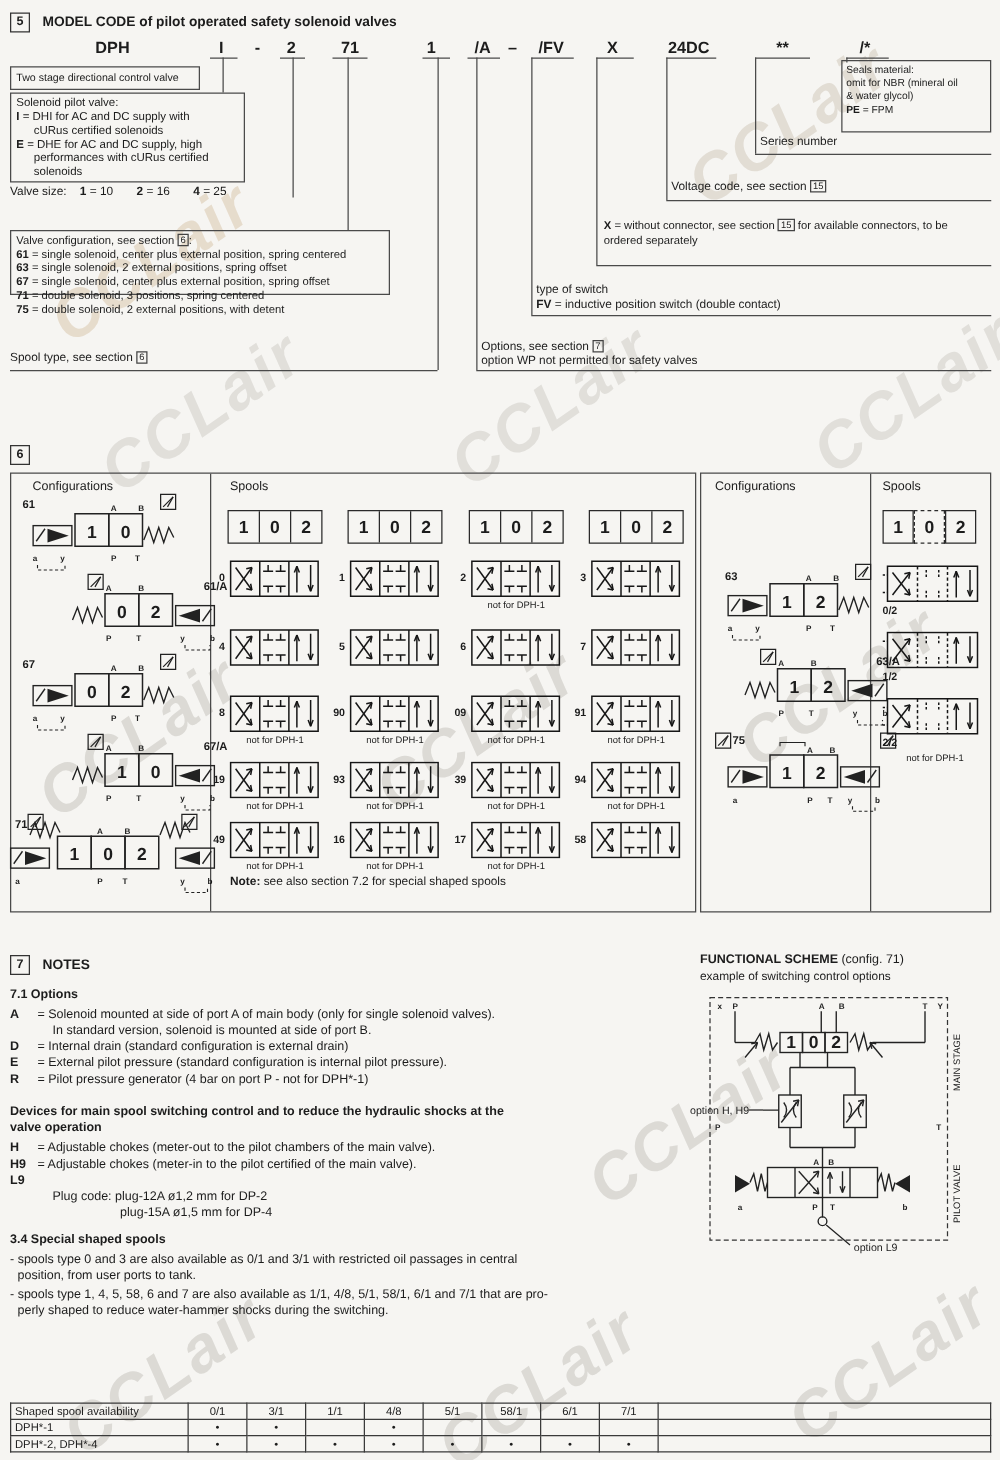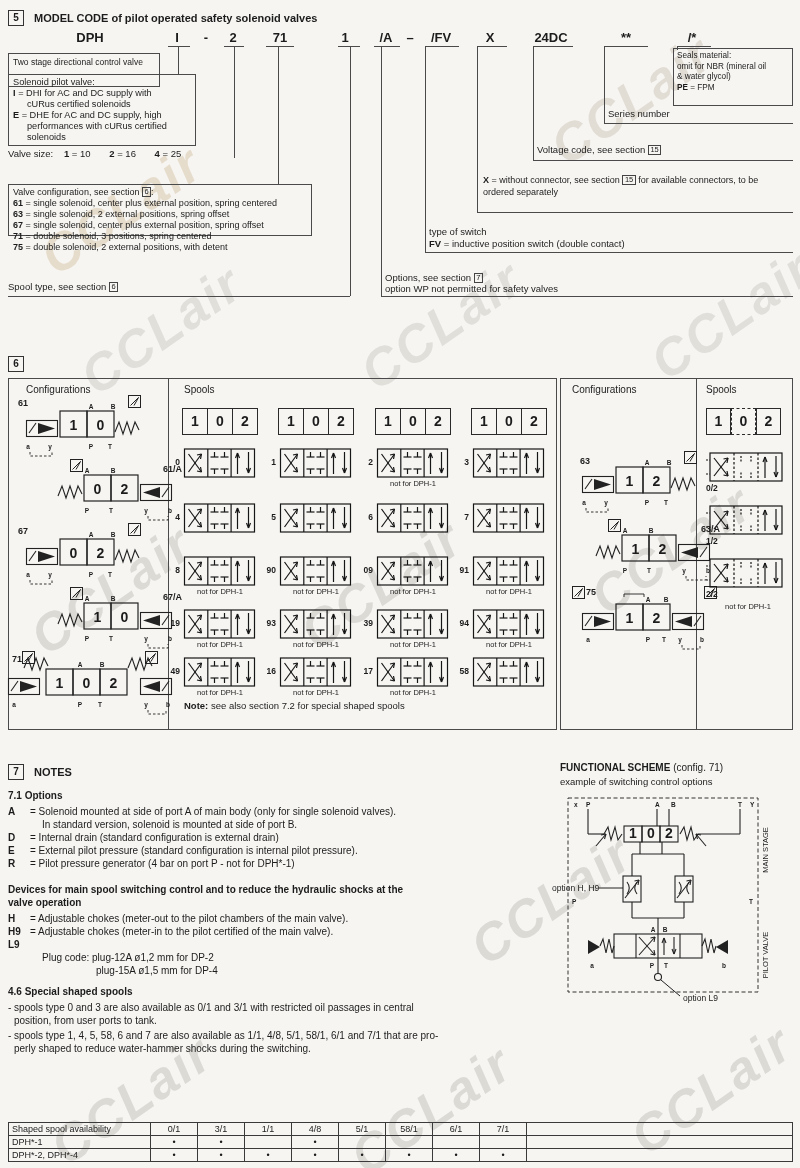--- a/index.html
+++ b/index.html
@@ -167,21 +167,21 @@
   <div class="vl" style="left:604px;top:46px;height:77px"></div>
   <div class="vl" style="left:677px;top:46px;height:4px"></div>
 
   <div class="hl" style="left:8px;top:296px;width:342px"></div>
   <div class="hl" style="left:381px;top:296px;width:412px"></div>
   <div class="hl" style="left:425px;top:252px;width:368px"></div>
   <div class="hl" style="left:477px;top:212px;width:316px"></div>
   <div class="hl" style="left:533px;top:160px;width:260px"></div>
   <div class="hl" style="left:604px;top:123px;width:189px"></div>
 
-  <div class="box" style="left:8px;top:53px;width:152px;height:34px;font-size:8.5px;line-height:17px;padding-left:4px">Two stage directional control valve</div>
+  <div class="box" style="left:8px;top:53px;width:152px;height:19px;font-size:8.5px;line-height:17px;padding-left:4px">Two stage directional control valve</div>
 
   <div class="box" style="left:8px;top:74px;width:188px;height:72px;padding:2px 4px;font-size:9.2px;line-height:11px">
     <div>Solenoid pilot valve:</div>
     <div><span class="b">I</span> <span>=  DHI for AC and DC supply with</span></div>
     <div style="padding-left:14px">cURus certified solenoids</div>
     <div><span class="b">E</span> <span>=  DHE for AC and DC supply, high</span></div>
     <div style="padding-left:14px">performances with cURus certified</div>
     <div style="padding-left:14px">solenoids</div>
   </div>
 
@@ -553,21 +553,21 @@
   <div class="abs b t10" style="left:8px;top:897px">valve operation</div>
 
   <div class="def-t" style="left:8px;top:913px">H</div>
   <div class="def-d" style="left:30px;top:913px">=  Adjustable chokes (meter-out to the pilot chambers of the main valve).</div>
   <div class="def-t" style="left:8px;top:926px">H9</div>
   <div class="def-d" style="left:30px;top:926px">=  Adjustable chokes (meter-in to the pilot certified of the main valve).</div>
   <div class="def-t" style="left:8px;top:939px">L9</div>
   <div class="def-d" style="left:42px;top:952px">Plug code:  plug-12A ø1,2 mm for DP-2</div>
   <div class="def-d" style="left:96px;top:965px">plug-15A ø1,5 mm for DP-4</div>
 
-  <div class="abs b t10" style="left:8px;top:986px">4.6   Special shaped spools</div>
+  <div class="abs b t10" style="left:8px;top:986px">3.4   Special shaped spools</div>
   <div class="def-d" style="left:8px;top:1002px">- spools type 0 and 3 are also available as 0/1 and 3/1 with restricted oil passages in central</div>
   <div class="def-d" style="left:14px;top:1015px">position, from user ports to tank.</div>
   <div class="def-d" style="left:8px;top:1030px">- spools type 1, 4, 5, 58, 6 and 7 are also available as 1/1, 4/8, 5/1, 58/1, 6/1 and 7/1 that are pro-</div>
   <div class="def-d" style="left:14px;top:1043px">perly shaped to reduce water-hammer shocks during the switching.</div>
 
   <div class="abs t10" style="left:560px;top:762px">
     <span class="b">FUNCTIONAL SCHEME</span><span> (config. 71)</span>
   </div>
   <div class="abs t95" style="left:560px;top:776px">example of switching control options</div>
 

